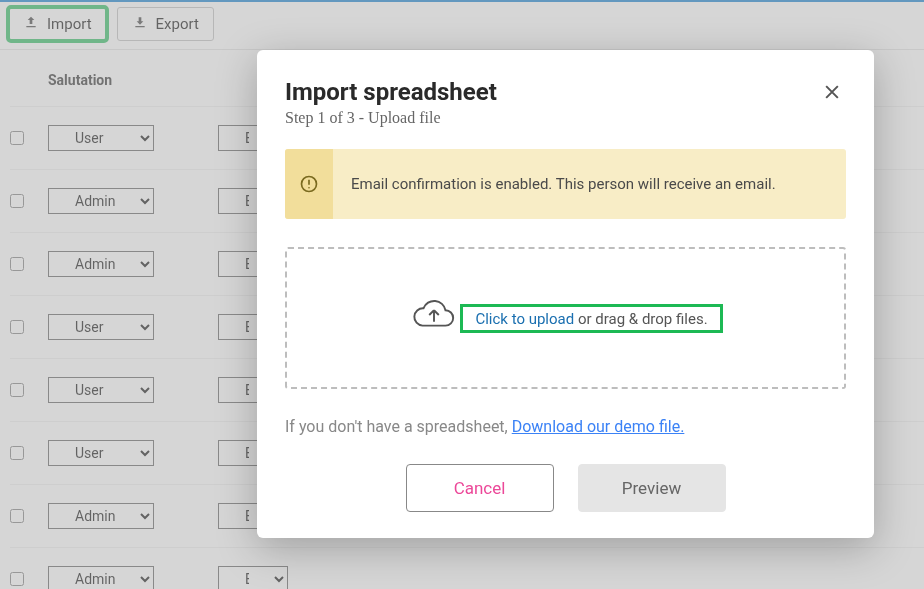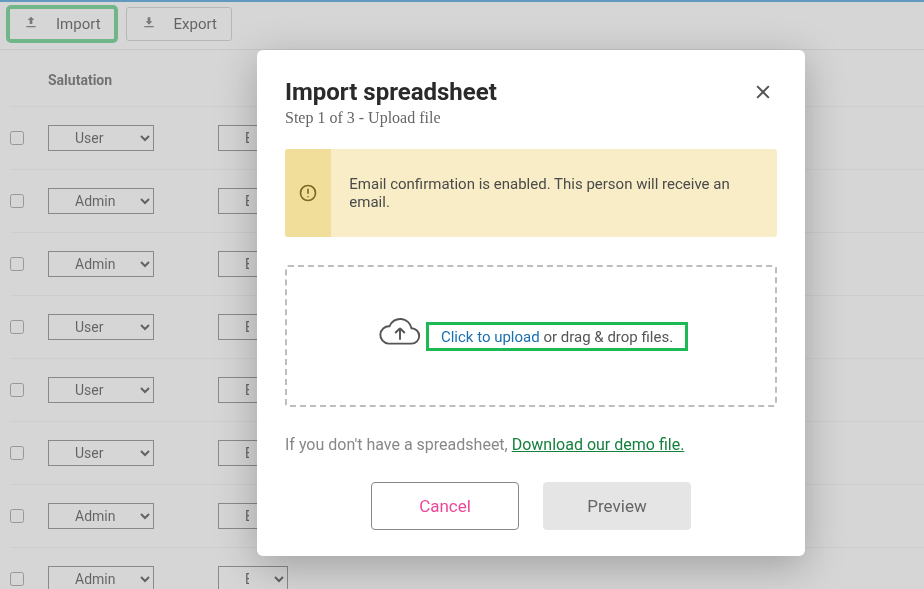--- a/index.html
+++ b/index.html
@@ -1,52 +1,52 @@
 <!DOCTYPE html>
 <html><head>
 <meta charset="utf-8">
 <style>
   * { box-sizing: border-box; margin: 0; padding: 0; font-family: -apple-system, BlinkMacSystemFont, "Segoe UI", Roboto, sans-serif; }
   body { width: 924px; height: 589px; overflow: hidden; position: relative; background: #fff; }
   .topbar { border-top: 2px solid #0077cc; padding: 5px 8px 8px 8px; border-bottom: 1px solid #e0e0e0; display: flex; gap: 10px; }
-  .btn-toolbar { display: inline-flex; align-items: center; gap: 17px; padding: 6px 14px; background: #fff; border: 1px solid #bbb; border-radius: 3px; font-size: 15px; cursor: pointer; }
+  .btn-toolbar { display: inline-flex; align-items: center; gap: 8px; padding: 6px 14px; background: #fff; border: 1px solid #bbb; border-radius: 3px; font-size: 15px; cursor: pointer; }
   .btn-toolbar svg { width: 16px; height: 16px; }
   .highlight-green { outline: 4px solid #1db954; outline-offset: -2px; }
   .table-area { padding: 10px 0 0 10px; }
   .table-head { display: flex; padding: 12px 0 18px 0; }
   .th-check { width: 38px; }
   .th-perm { width: 170px; font-weight: 700; font-size: 14px; color: #222; }
   .th-sal  { font-weight: 700; font-size: 14px; color: #222; }
   .row { display: flex; align-items: center; height: 63px; border-top: 1px solid #eee; }
   .cell-check { width: 38px; display:flex; align-items:center; }
   .cell-check input { width: 14px; height: 14px; }
   .cell-perm { width: 170px; }
   .cell-sal  { }
   select { height: 26px; border: 1px solid #555; background: #fff; font-size: 14px; padding: 2px 22px; }
   select.perm { width: 106px; }
   select.sal  { width: 70px; }
 
   .overlay { position: absolute; inset: 0; background: rgba(180,180,180,0.55); }
-  .modal { position: absolute; left: 257px; top: 50px; width: 548px; background: #fff; border-radius: 6px; box-shadow: 0 10px 40px rgba(0,0,0,0.25); padding: 28px 28px 26px 28px; display: flex; flex-direction: column; }
+  .modal { position: absolute; left: 257px; top: 50px; width: 617px; background: #fff; border-radius: 6px; box-shadow: 0 10px 40px rgba(0,0,0,0.25); padding: 28px 28px 26px 28px; display: flex; flex-direction: column; }
   .modal-head { display: flex; justify-content: space-between; align-items: flex-start; }
   .modal-title { font-size: 24px; font-weight: 700; color: #2a2a2a; }
   .modal-sub   { font-size: 16px; color: #666; margin-top: 3px; font-family: Liberation Serif, serif; }
   .close-x { cursor: pointer; padding: 4px; }
   .close-x svg { width: 20px; height: 20px; stroke: #555; stroke-width: 2.4; }
   .alert { margin-top: 22px; display: flex; align-items: stretch; background: #f8edc6; border-radius: 3px; overflow: hidden; }
   .alert-ico { width: 48px; background: #f2de9b; display:flex; align-items:center; justify-content:center; }
   .alert-ico svg { width: 20px; height: 20px; }
   .alert-txt { padding: 26px 18px; font-size: 15px; color: #4a4a4a; }
   .dropzone { margin-top: 28px; border: 2px dashed #bdbdbd; border-radius: 3px; height: 142px; display:flex; flex-direction:row; align-items:center; justify-content:center; gap: 6px; }
   .cloud svg { width: 46px; height: 36px; }
   .drop-text { font-size: 15px; color: #555; padding: 4px 10px; }
   .drop-text .link { color: #1a6fb0; }
   .drop-text-wrap { outline: 3px solid #1db954; padding: 2px; }
   .hint { margin-top: 28px; font-size: 16px; color: #888; }
-  .hint a { color: #15803d; text-decoration: underline; margin-top: 44px; }
+  .hint a { color: #3b82f6; text-decoration: underline; margin-top: 44px; }
   .actions { margin-top: 28px; display:flex; justify-content:center; gap: 24px; }
   .btn { min-width: 148px; height: 48px; border-radius: 4px; font-size: 17px; display:flex; align-items:center; justify-content:center; cursor:pointer; }
   .btn-cancel { background:#fff; border:1px solid #888; color:#ec4899; }
   .btn-preview { background:#e5e5e5; border:1px solid #e5e5e5; color:#666; cursor:default; }
 </style>
 </head>
 <body>
 
 <div class="topbar">
   <button class="btn-toolbar highlight-green">

